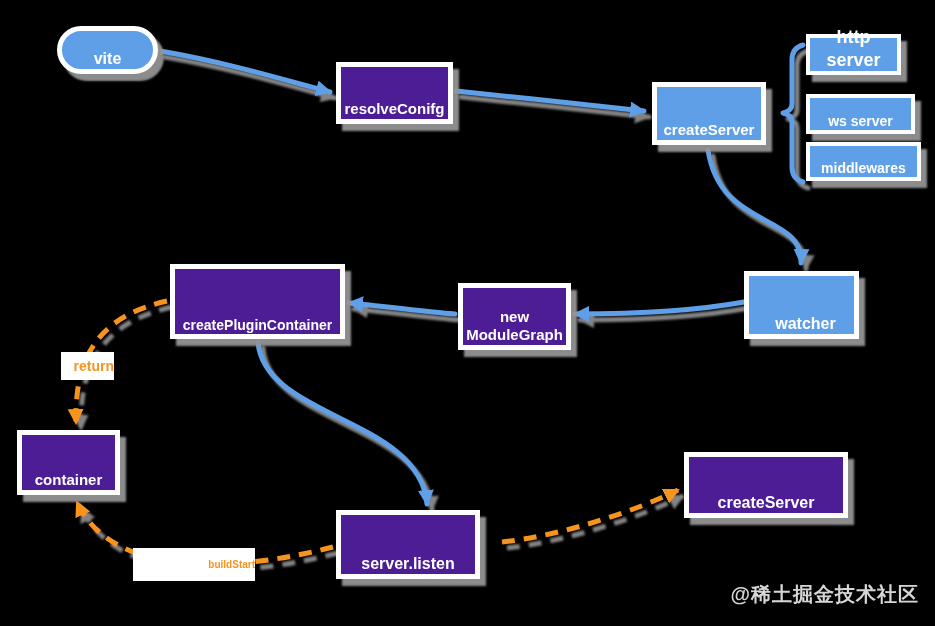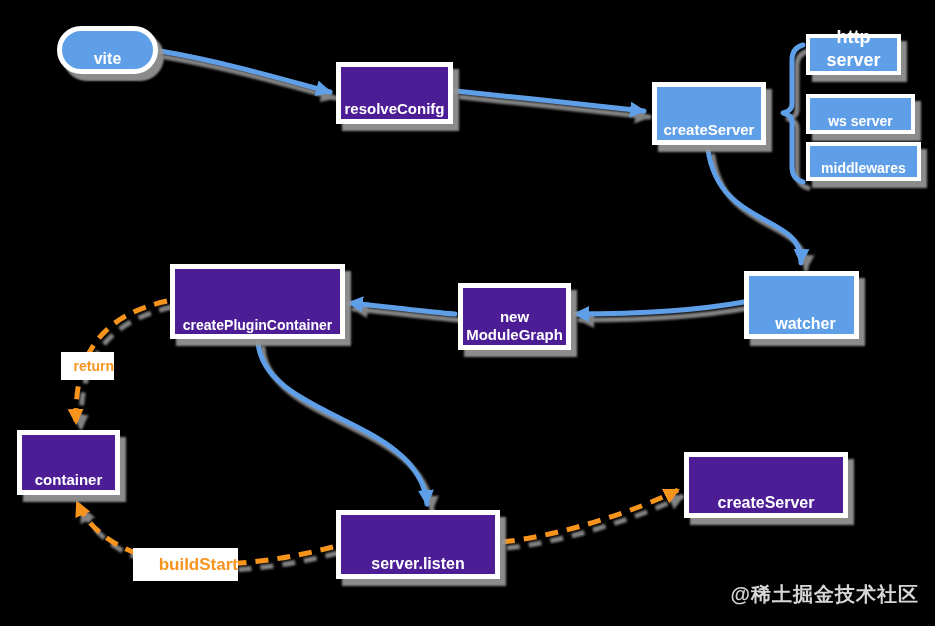--- a/index.html
+++ b/index.html
@@ -92,31 +92,31 @@
   </div>
 
   <div class="node green" style="left:170px;top:264px;width:175px;height:75px;font-size:14px;">
     <span>createPluginContainer</span>
   </div>
 
   <div class="node green" style="left:17px;top:430px;width:103px;height:65px;">
     <span>container</span>
   </div>
 
-  <div class="node green" style="left:336px;top:510px;width:164px;height:69px;font-size:16px;">
+  <div class="node green" style="left:336px;top:510px;width:144px;height:69px;font-size:16px;">
     <span>server.listen</span>
   </div>
 
   <div class="node green" style="left:684px;top:452px;width:164px;height:66px;font-size:16px;">
     <span>createServer</span>
   </div>
 
   <div class="edge-label" style="left:61px;top:352px;width:53px;height:28px;font-size:14px;">
     <span>return</span>
   </div>
 
-  <div class="edge-label" style="left:133px;top:548px;width:105px;height:33px;font-size:17px;">
+  <div class="edge-label" style="left:133px;top:548px;width:122px;height:33px;font-size:10px;">
     <span>buildStart</span>
   </div>
 
   <div class="watermark">@稀土掘金技术社区</div>
 
 </div>
 
 </body></html>

